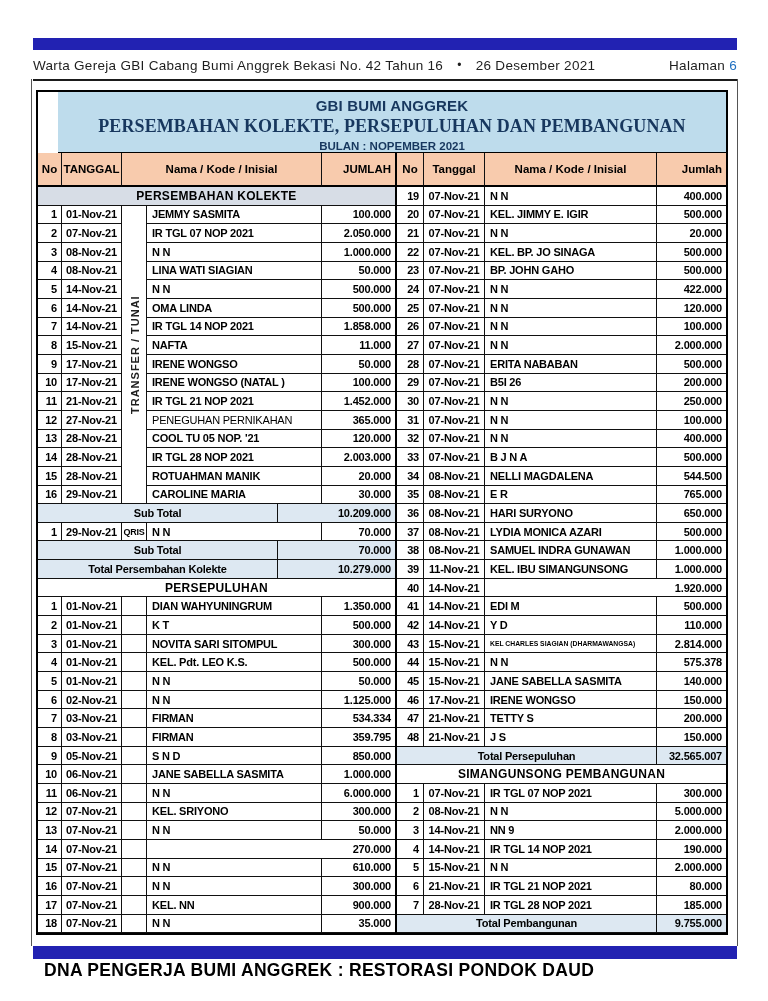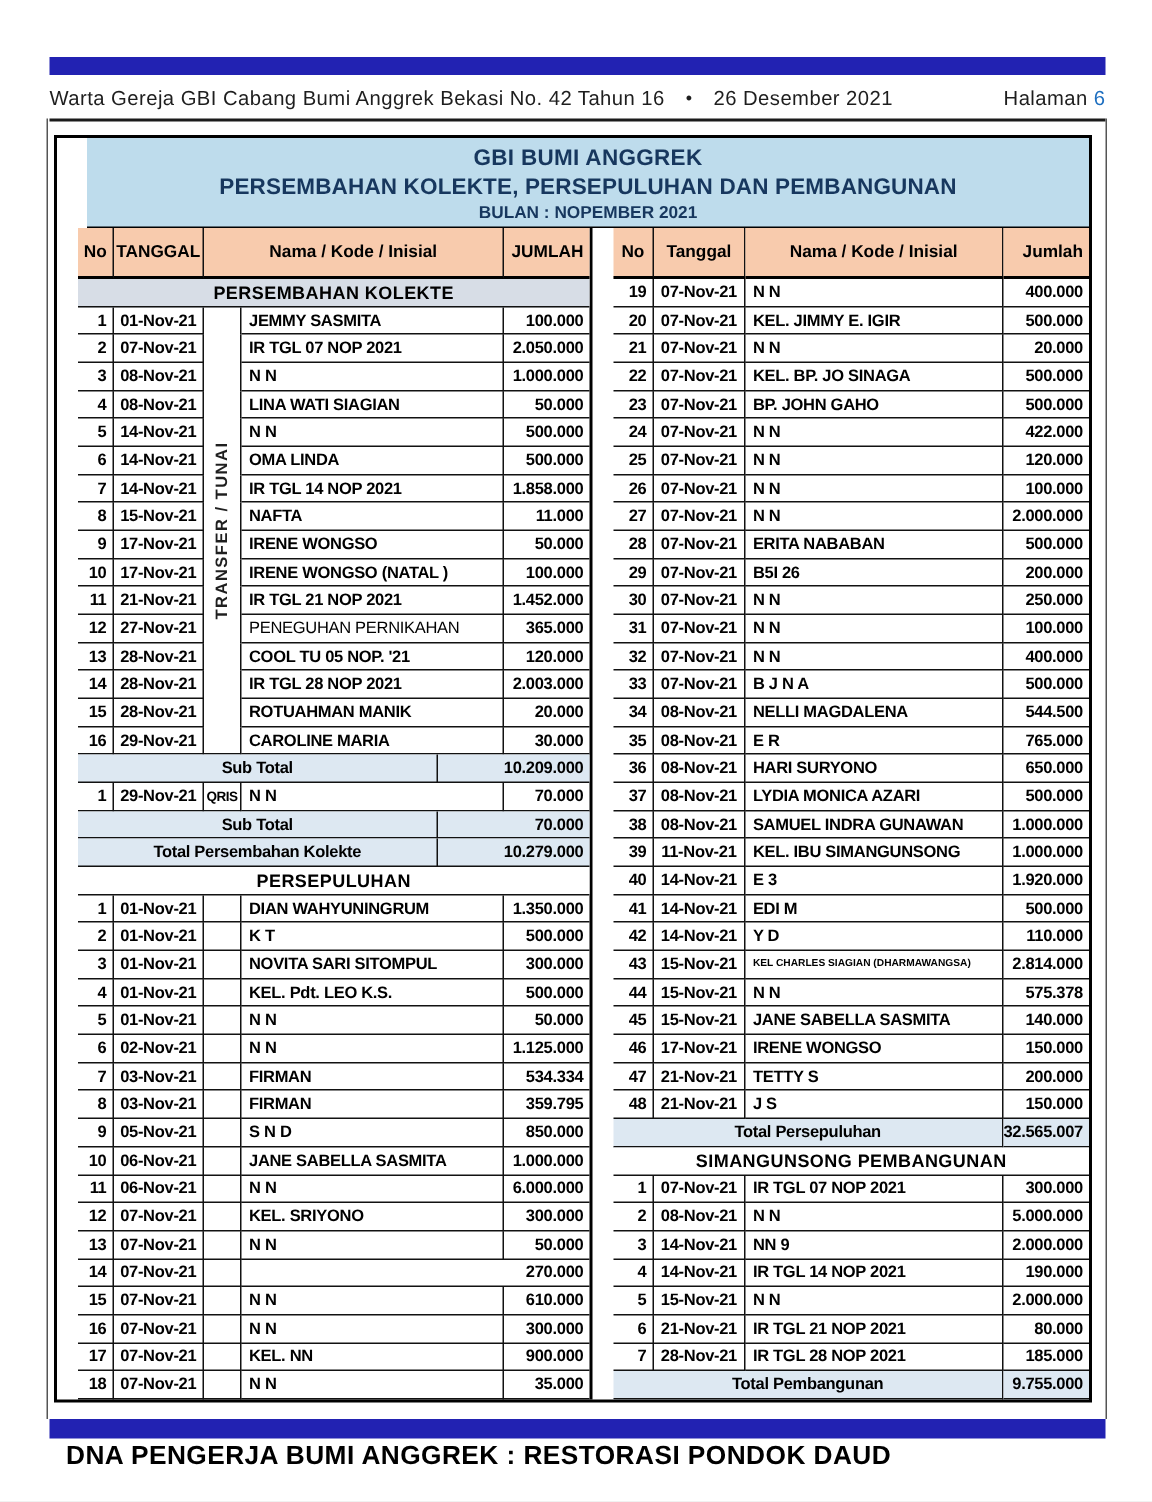--- a/index.html
+++ b/index.html
@@ -15,24 +15,24 @@
   .mh-page b{color:var(--page_number);font-weight:normal;margin-left:4px;}
   .frame{position:absolute;left:31px;top:79px;width:705px;height:867px;
          border-left:1px solid #555;border-right:1px solid #555;}
   
   .tablewrap{position:absolute;left:36px;top:90px;width:692px;height:845px;
              border:2px solid #000;box-sizing:border-box;display:flex;flex-direction:column;
              font-weight:bold;color:#000;}
   .titleblock{flex:0 0 60px;box-sizing:border-box;border-bottom:1px solid #000;
               background:var(--title_bg);text-align:center;color:var(--title_text);margin-left:20px;}
   .t1{font-size:15px;padding-top:5px;letter-spacing:.2px;}
-  .t2{font-size:15px;padding-top:2px;letter-spacing:.1px;}
+  .t2{font-size:18px;padding-top:2px;letter-spacing:.1px;font-family:Liberation Serif, serif;}
   .t3{font-size:11.5px;padding-top:3px;}
   .tbody{flex:1;display:flex;min-height:0;}
-  .half{display:flex;flex-direction:column;position:relative;box-sizing:border-box;margin-left:14px;}
+  .half{display:flex;flex-direction:column;position:relative;box-sizing:border-box;}
   .half-left{width:359px;border-right:2px solid #000;}
   .half-right{width:329px;}
   .r{display:flex;flex:1;min-height:0;}
   .hr{flex:0 0 34px;}
   .c{box-sizing:border-box;border-right:1px solid #111;border-bottom:1px solid #111;
      display:flex;align-items:center;overflow:hidden;white-space:nowrap;
      flex-shrink:0;font-size:11px;letter-spacing:-.2px;}
   .h{background:var(--header_bg);justify-content:center;font-size:11.5px;
      border-bottom:2px solid #000;letter-spacing:0;}
   .num{justify-content:flex-end;padding-right:4px;}
@@ -487,21 +487,20 @@
           </div>
           <div class="r ">
             <div class="c w-noR num">39</div>
             <div class="c w-dateR ctr">11-Nov-21</div>
             <div class="c w-nameR">KEL. IBU SIMANGUNSONG</div>
             <div class="c fx num">1.000.000</div>
           </div>
           <div class="r ">
             <div class="c w-noR num">40</div>
             <div class="c w-dateR ctr">14-Nov-21</div>
-            <div class="c w-nameR">E 3</div>
             <div class="c fx num">1.920.000</div>
           </div>
           <div class="r ">
             <div class="c w-noR num">41</div>
             <div class="c w-dateR ctr">14-Nov-21</div>
             <div class="c w-nameR">EDI M</div>
             <div class="c fx num">500.000</div>
           </div>
           <div class="r ">
             <div class="c w-noR num">42</div>

